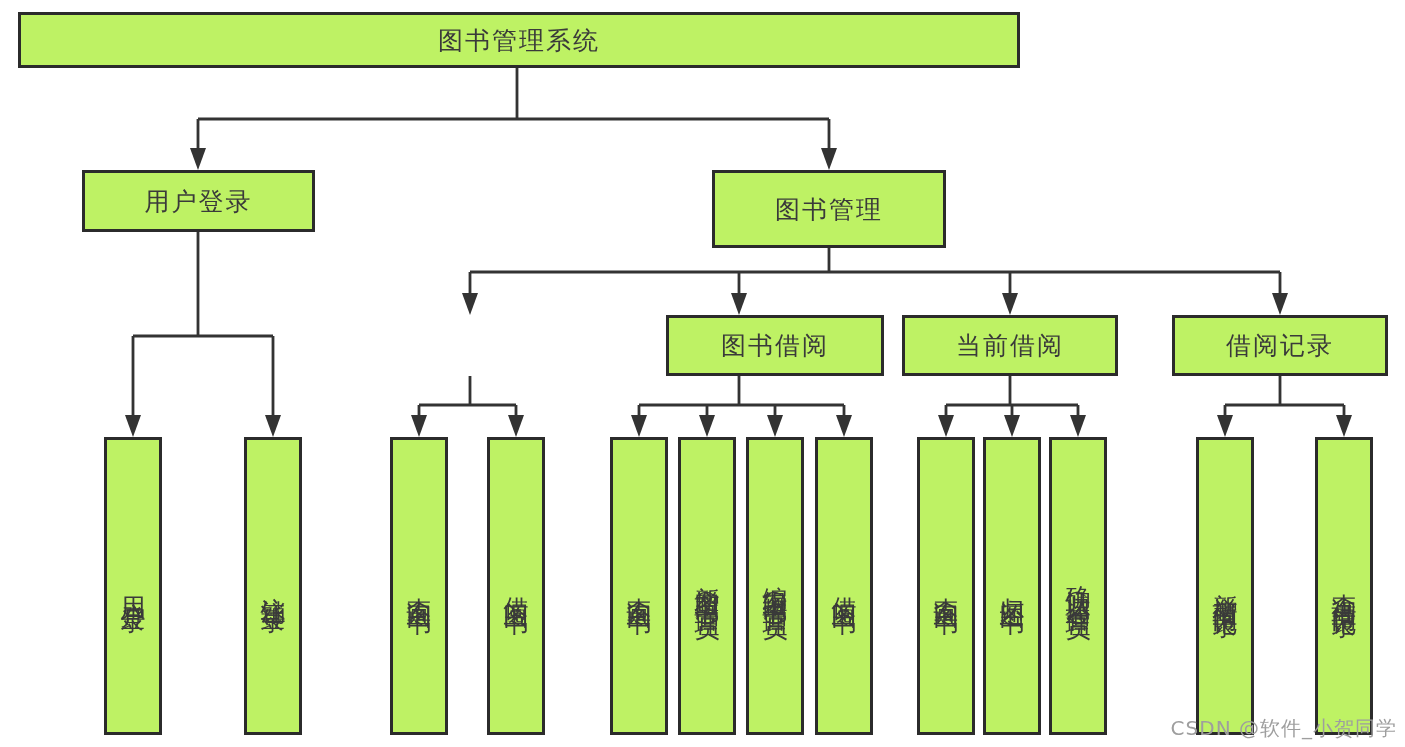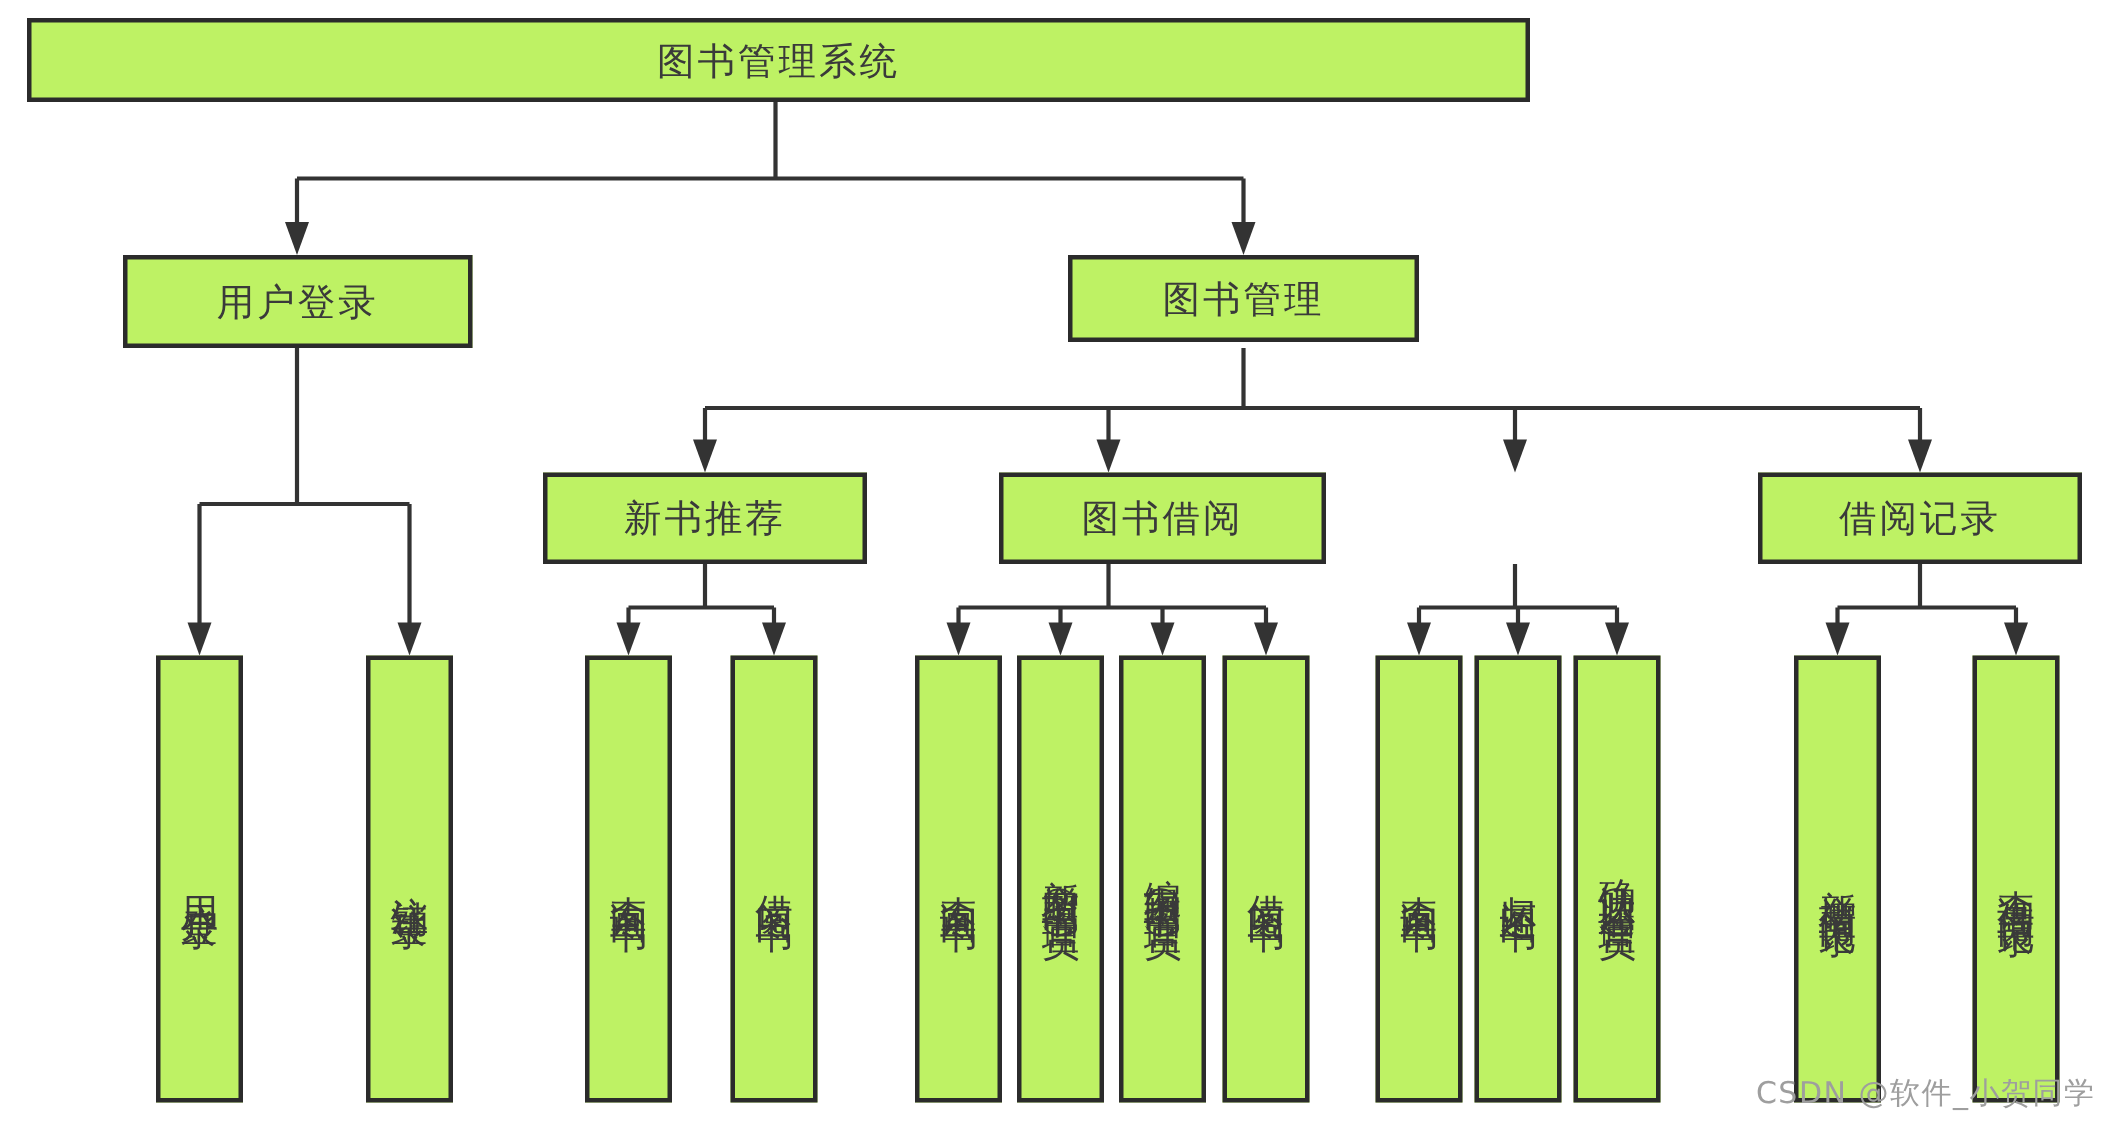--- a/index.html
+++ b/index.html
@@ -109,24 +109,24 @@
     <g>
       <path d="M1280 376 V405 M1225 405 H1344 M1225 405 V417 M1344 405 V417"></path>
       <polygon points="1217,415 1233,415 1225,437"></polygon>
       <polygon points="1336,415 1352,415 1344,437"></polygon>
     </g>
   </svg>
 
   <div class="node hbox" style="left:18px; top:12px; width:1002px; height:56px;">图书管理系统</div>
 
   <div class="node hbox" style="left:82px; top:170px; width:233px; height:62px;">用户登录</div>
-  <div class="node hbox" style="left:712px; top:170px; width:234px; height:58px;">图书管理</div>
+  <div class="node hbox" style="left:712px; top:170px; width:234px; height:78px;">图书管理</div>
 
-  <div class="node hbox" style="left:362px; top:315px; width:216px; height:61px;">新书推荐</div>
   <div class="node hbox" style="left:666px; top:315px; width:218px; height:61px;">图书借阅</div>
+  <div class="node hbox" style="left:902px; top:315px; width:216px; height:61px;">当前借阅</div>
   <div class="node hbox" style="left:1172px; top:315px; width:216px; height:61px;">借阅记录</div>
 
   <div class="node vbox" style="left:104px; top:437px; width:58px; height:298px;">
     <span class="vtext">用户登录</span>
   </div>
   <div class="node vbox" style="left:244px; top:437px; width:58px; height:298px;">
     <span class="vtext">注销登录</span>
   </div>
 
   <div class="node vbox" style="left:390px; top:437px; width:58px; height:298px;">

